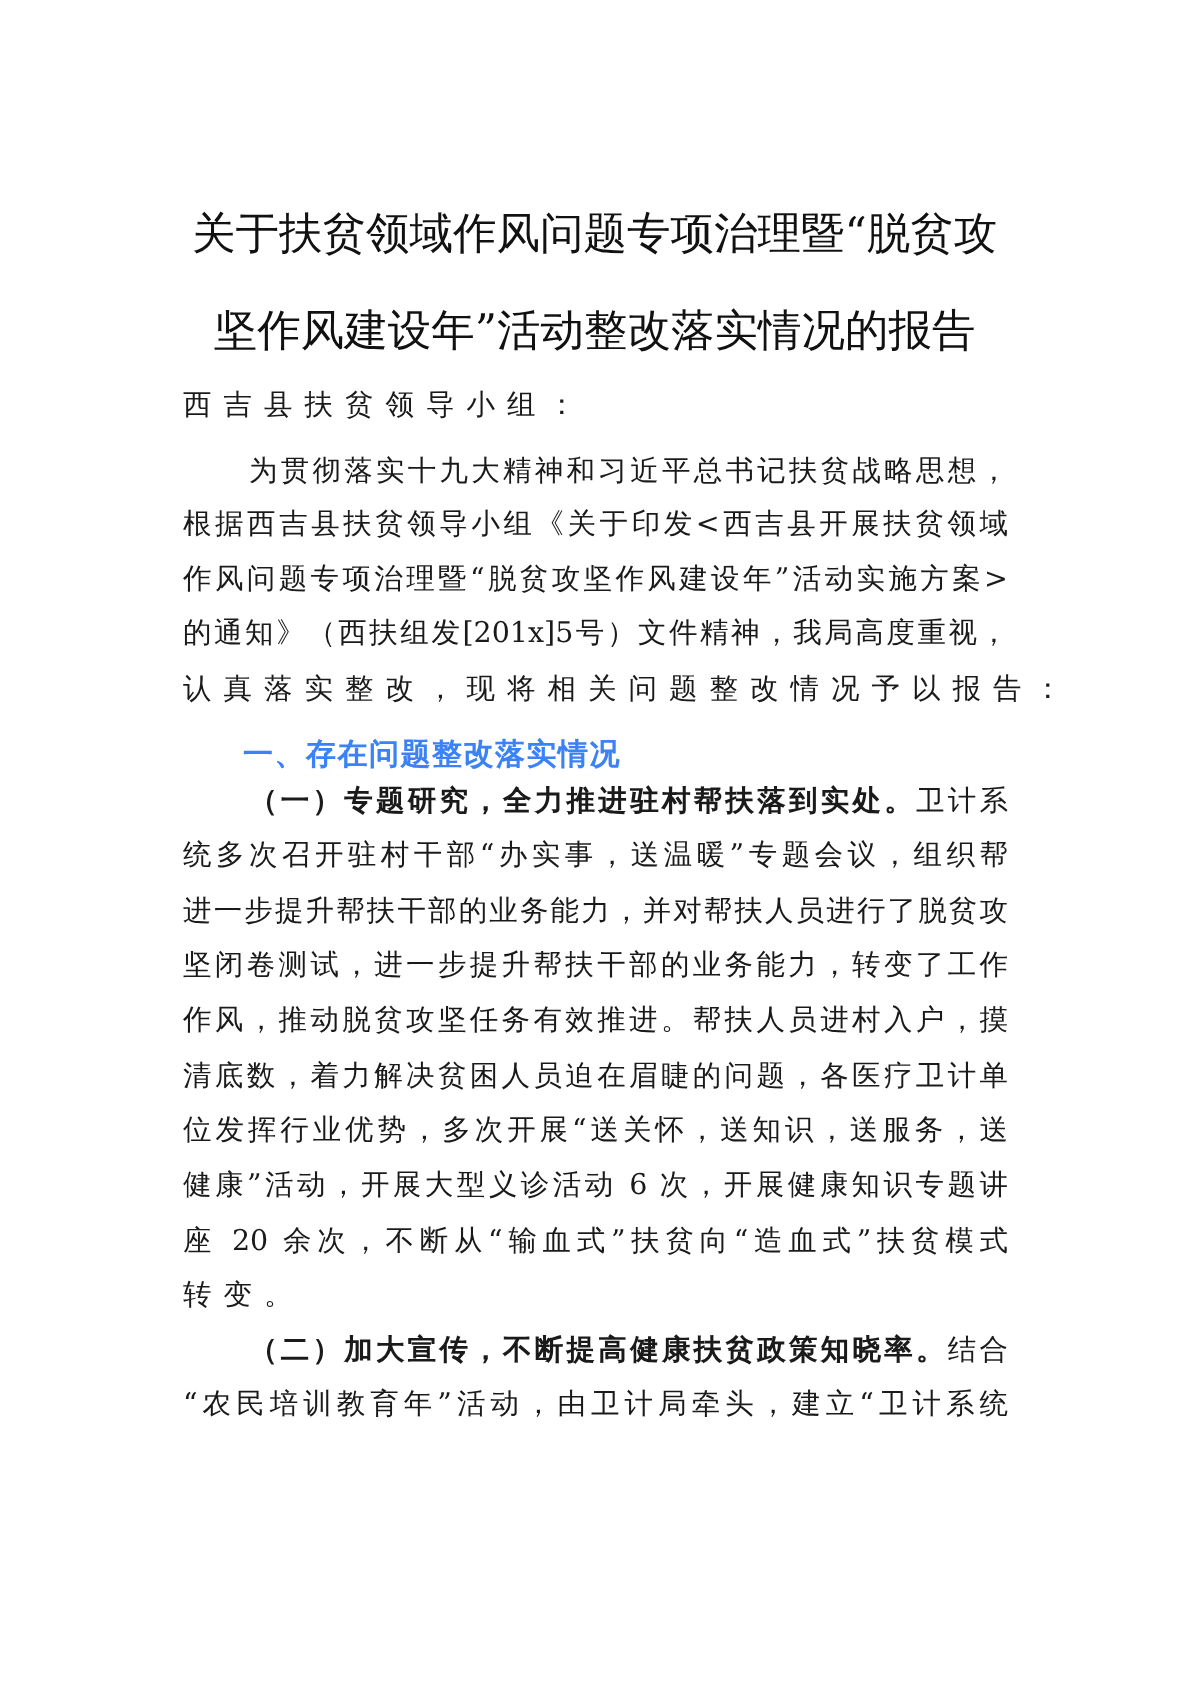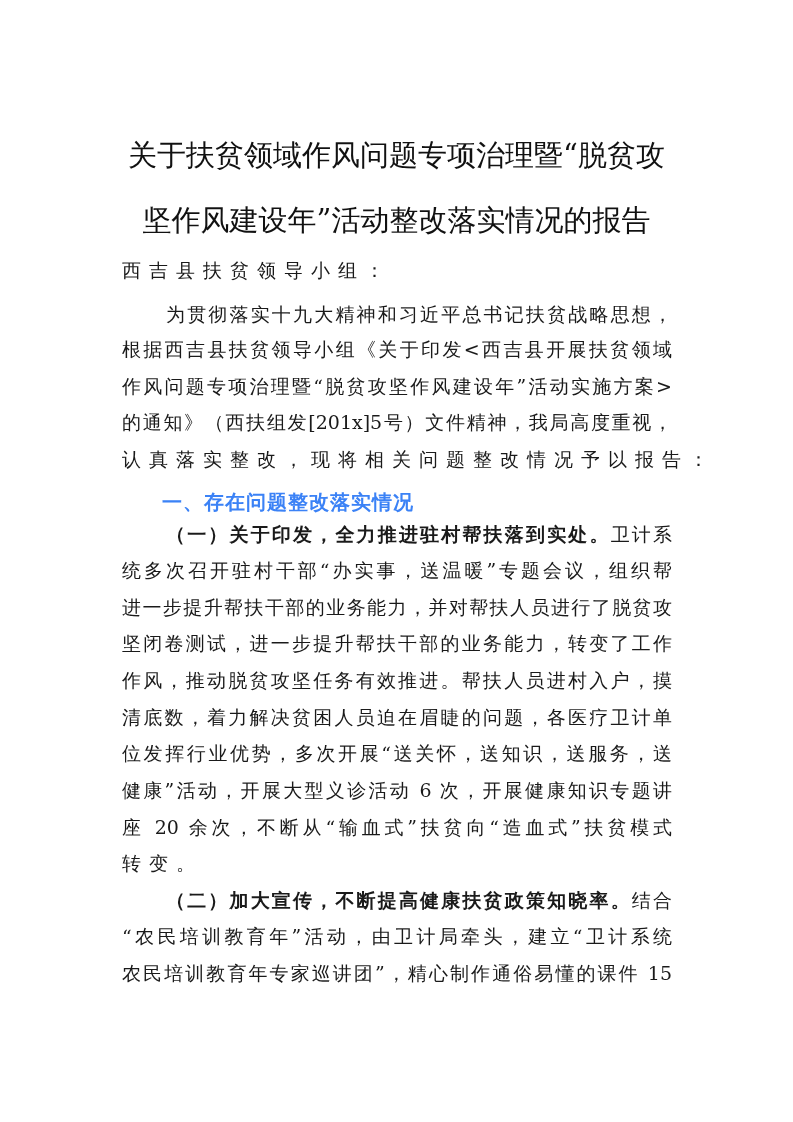--- a/index.html
+++ b/index.html
@@ -80,31 +80,30 @@
 
   <div class="line indent" style="top: 302px; letter-spacing: 0px;">为贯彻落实十九大精神和习近平总书记扶贫战略思想，</div>
   <div class="line" style="top: 337px; letter-spacing: 0px;">根据西吉县扶贫领导小组《关于印发&lt;西吉县开展扶贫领域</div>
   <div class="line" style="top: 374px; letter-spacing: 0px;">作风问题专项治理暨“脱贫攻坚作风建设年”活动实施方案&gt;</div>
   <div class="line" style="top: 410px; letter-spacing: 0px;">的通知》（西扶组发[201x]5号）文件精神，我局高度重视，</div>
   <div class="line last" style="top: 447px; letter-spacing: 8px;">认真落实整改，现将相关问题整改情况予以报告：</div>
 
   <div class="heading1" style="top:489px;">一、存在问题整改落实情况</div>
 
   <div class="line indent" style="top: 522px; letter-spacing: 0px;">
-    <span class="sub-bold">（一）关于印发，全力推进驻村帮扶落到实处。</span><span>卫计系</span>
+    <span class="sub-bold">（一）专题研究，全力推进驻村帮扶落到实处。</span><span>卫计系</span>
   </div>
   <div class="line" style="top: 558px; letter-spacing: 0px;">统多次召开驻村干部“办实事，送温暖”专题会议，组织帮</div>
   <div class="line" style="top: 595px; letter-spacing: 0px;">进一步提升帮扶干部的业务能力，并对帮扶人员进行了脱贫攻</div>
   <div class="line" style="top: 631px; letter-spacing: 0px;">坚闭卷测试，进一步提升帮扶干部的业务能力，转变了工作</div>
   <div class="line" style="top: 668px; letter-spacing: 0px;">作风，推动脱贫攻坚任务有效推进。帮扶人员进村入户，摸</div>
   <div class="line" style="top: 705px; letter-spacing: 0px;">清底数，着力解决贫困人员迫在眉睫的问题，各医疗卫计单</div>
   <div class="line" style="top: 741px; letter-spacing: 0px;">位发挥行业优势，多次开展“送关怀，送知识，送服务，送</div>
   <div class="line" style="top: 778px; letter-spacing: 0px;">健康”活动，开展大型义诊活动 6 次，开展健康知识专题讲</div>
   <div class="line" style="top: 815px; letter-spacing: 0px;">座 20 余次，不断从“输血式”扶贫向“造血式”扶贫模式</div>
   <div class="line last" style="top: 851px; letter-spacing: 8px;">转变。</div>
 
   <div class="line indent" style="top: 888px; letter-spacing: 0px;">
     <span class="sub-bold">（二）加大宣传，不断提高健康扶贫政策知晓率。</span><span>结合</span>
   </div>
   <div class="line" style="top: 924px; letter-spacing: 0px;">“农民培训教育年”活动，由卫计局牵头，建立“卫计系统</div>
-  <div class="line" style="top: 961px; letter-spacing: 0px;">农民培训教育年专家巡讲团”，精心制作通俗易懂的课件 15</div>
 
 </div>
 
 </body></html>

